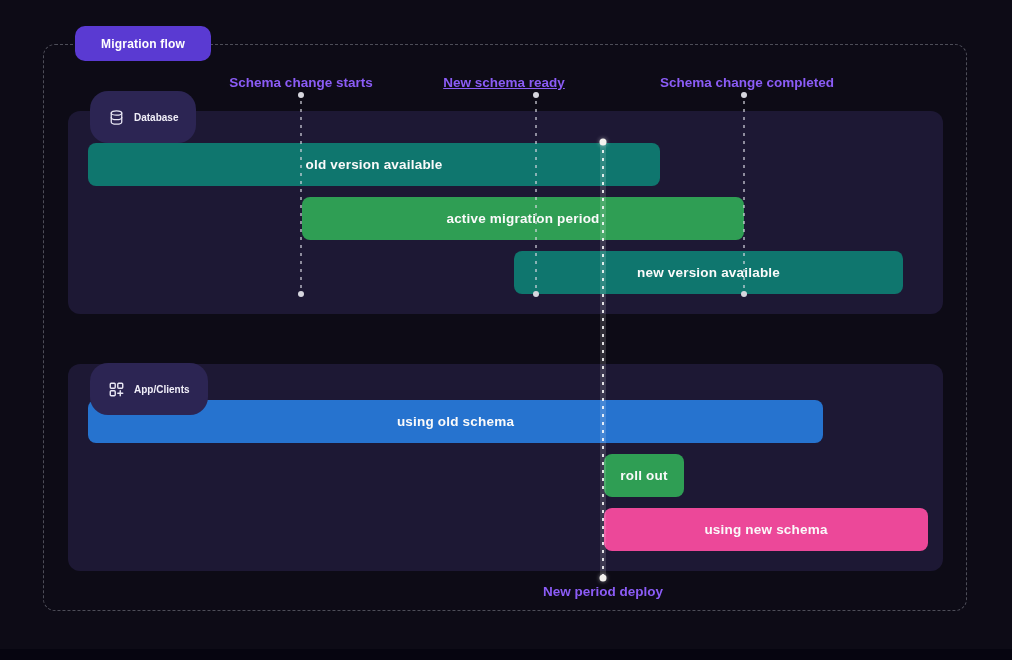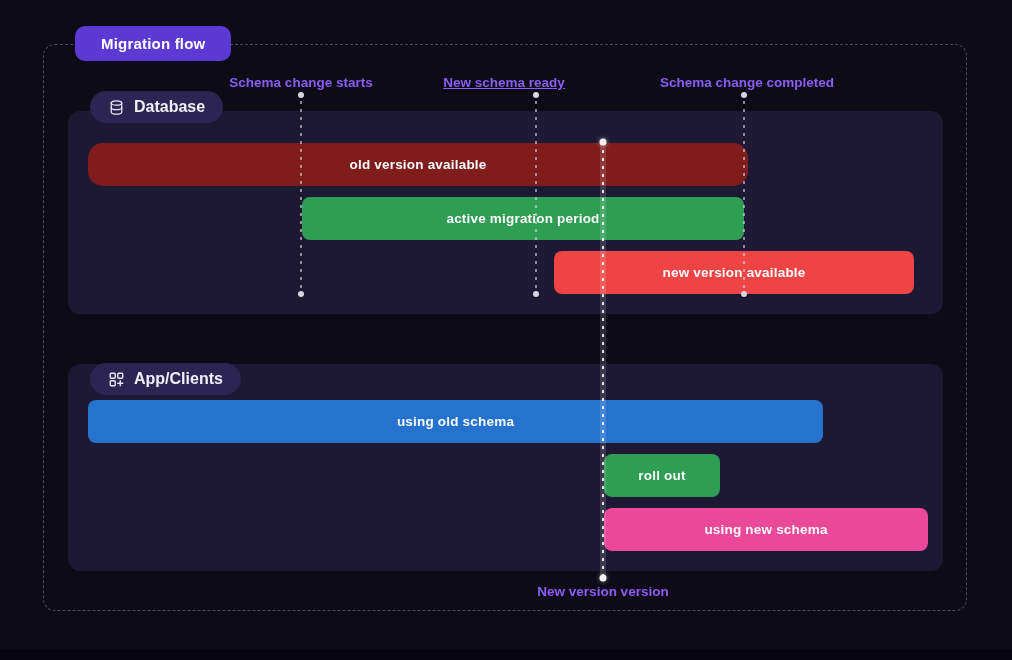--- a/index.html
+++ b/index.html
@@ -18,31 +18,31 @@
   }
   .frame {
     position: absolute; left: 43px; top: 44px; width: 924px; height: 567px;
     border: 1.5px dashed #4d4d58; border-radius: 12px;
     box-sizing: border-box;
   }
   .title-badge {
     position: absolute; left: 75px; top: 26px; height: 35px;
     padding: 0 26px; border-radius: 10px;
     display: flex; align-items: center;
-    color: #ffffff; font-size: 15px; font-weight: bold; letter-spacing: .2px;
+    color: #ffffff; font-size: 12px; font-weight: bold; letter-spacing: .2px;
   }
   .panel {
     position: absolute; left: 68px; width: 875px; border-radius: 12px;
   }
   .panel.db  { top: 111px; height: 203px; }
   .panel.app { top: 364px; height: 207px; }
   .lane-badge {
-    position: absolute; height: 32px; border-radius: 18px;
+    position: absolute; height: 52px; border-radius: 18px;
     display: flex; align-items: center; gap: 9px; padding: 0 18px;
-    color: #f0eef8; font-size: 16px; font-weight: bold;
+    color: #f0eef8; font-size: 10px; font-weight: bold;
   }
   .lane-badge.db  { left: 90px; top: 91px; }
   .lane-badge.app { left: 90px; top: 347px; margin-top: 16px; }
   .lane-badge svg { display: block; }
   .bar {
     position: absolute; height: 43px; border-radius: 8px;
     display: flex; align-items: center; justify-content: center;
   }
   .bar-label {
     color: #fafafa; font-size: 13.5px; font-weight: bold; letter-spacing: .2px;
@@ -85,34 +85,34 @@
     <span>Migration flow</span>
   </div>
 
   <div class="milestone-label" style="left:301px;">Schema change starts</div>
   <div class="milestone-label" style="left:504px;text-decoration:underline;">New schema ready</div>
   <div class="milestone-label" style="left:747px;text-align:right;">Schema change completed</div>
 
   <div class="panel db" style="background: rgb(29, 24, 52);"></div>
   <div class="panel app" style="background: rgb(29, 24, 52);"></div>
 
-  <div class="bar" style="left: 88px; top: 143px; width: 660px; background: #7f1d1d; border-radius: 15px;">
+  <div class="bar" style="left: 88px; top: 143px; width: 572px; background: #0f766e;">
     <span class="bar-label">old version available</span>
   </div>
   <div class="bar" style="left: 302px; top: 197px; width: 442px; background: rgb(47, 158, 84);">
     <span class="bar-label">active migration period</span>
   </div>
-  <div class="bar" style="left: 554px; top: 251px; width: 360px; background: #ef4444;">
+  <div class="bar" style="left: 514px; top: 251px; width: 389px; background: #0f766e;">
     <span class="bar-label">new version available</span>
   </div>
 
   <div class="bar" style="left: 88px; top: 400px; width: 735px; background: rgb(38, 115, 207);">
     <span class="bar-label">using old schema</span>
   </div>
-  <div class="bar" style="left: 604px; top: 454px; width: 116px; background: rgb(47, 158, 84);">
+  <div class="bar" style="left: 604px; top: 454px; width: 80px; background: rgb(47, 158, 84);">
     <span class="bar-label">roll out</span>
   </div>
   <div class="bar" style="left: 604px; top: 508px; width: 324px; background: #ec4899;">
     <span class="bar-label">using new schema</span>
   </div>
 
   <div class="vline" style="left:301px;"></div>
   <div class="vline" style="left:536px;"></div>
   <div class="vline" style="left:744px;"></div>
 
@@ -121,21 +121,21 @@
   <div class="dot" style="left:744px; top:95px;"></div>
   <div class="dot" style="left:301px; top:294px;"></div>
   <div class="dot" style="left:536px; top:294px;"></div>
   <div class="dot" style="left:744px; top:294px;"></div>
 
   <div class="deploy-band">
     <div class="deploy-line"></div>
   </div>
   <div class="dot bright" style="left:603px; top:142px;"></div>
   <div class="dot bright" style="left:603px; top:578px;"></div>
-  <div class="deploy-label">New version version</div>
+  <div class="deploy-label">New period deploy</div>
 
   <div class="lane-badge db" style="background: rgb(44, 37, 83);">
     <span>
       <svg width="17" height="17" viewBox="0 0 24 24" fill="none" stroke="#e9e7f4" stroke-width="1.8" stroke-linecap="round">
         <ellipse cx="12" cy="5.6" rx="7.4" ry="3.1"></ellipse>
         <path d="M4.6 5.6v6.4c0 1.7 3.3 3.1 7.4 3.1s7.4-1.4 7.4-3.1V5.6"></path>
         <path d="M4.6 12v6.4c0 1.7 3.3 3.1 7.4 3.1s7.4-1.4 7.4-3.1V12"></path>
       </svg>
     </span>
     <span>Database</span>

